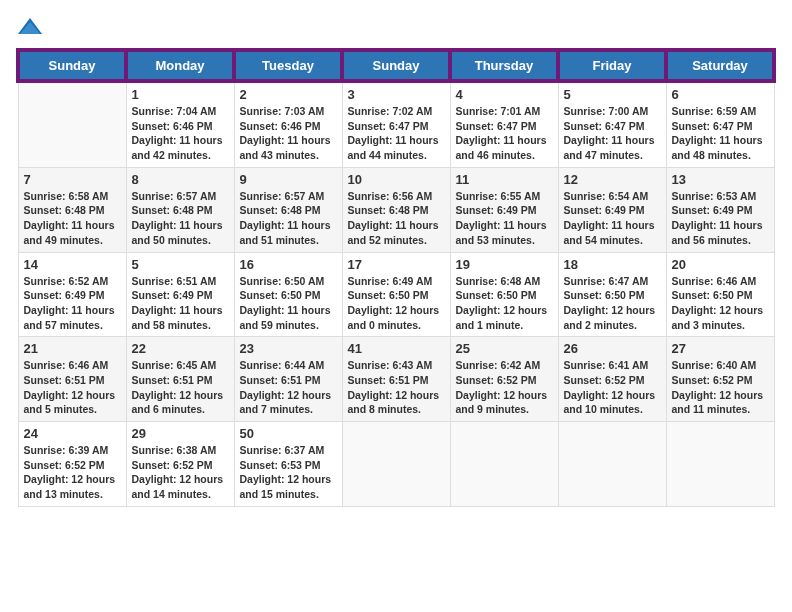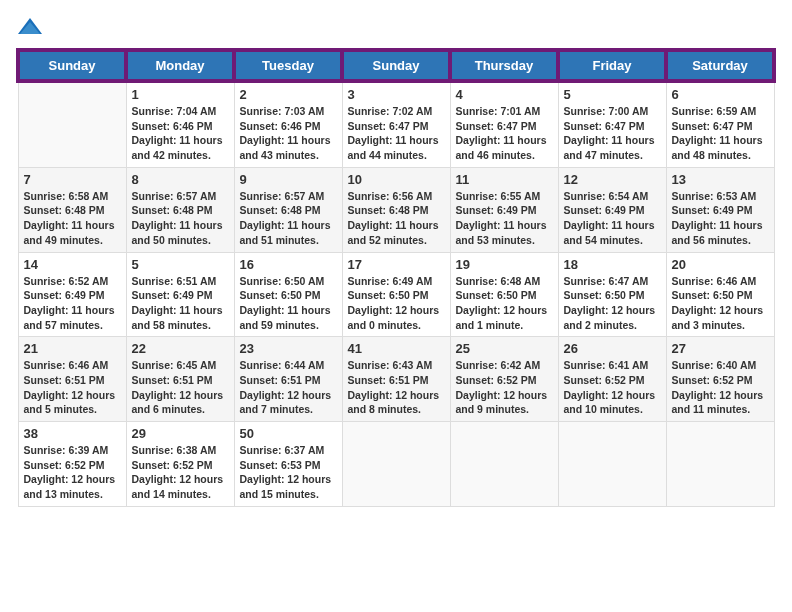--- a/index.html
+++ b/index.html
@@ -226,21 +226,21 @@
           <span class="day-number">26</span>
           <div class="cell-text">Sunrise: 6:41 AM<br>Sunset: 6:52 PM<br>Daylight: 12 hours<br>and 10 minutes.</div>
         </td>
         <td>
           <span class="day-number">27</span>
           <div class="cell-text">Sunrise: 6:40 AM<br>Sunset: 6:52 PM<br>Daylight: 12 hours<br>and 11 minutes.</div>
         </td>
       </tr>
       <tr>
         <td>
-          <span class="day-number">38</span>
+          <span class="day-number">24</span>
           <div class="cell-text">Sunrise: 6:39 AM<br>Sunset: 6:52 PM<br>Daylight: 12 hours<br>and 13 minutes.</div>
         </td>
         <td>
           <span class="day-number">29</span>
           <div class="cell-text">Sunrise: 6:38 AM<br>Sunset: 6:52 PM<br>Daylight: 12 hours<br>and 14 minutes.</div>
         </td>
         <td>
           <span class="day-number">50</span>
           <div class="cell-text">Sunrise: 6:37 AM<br>Sunset: 6:53 PM<br>Daylight: 12 hours<br>and 15 minutes.</div>
         </td>

